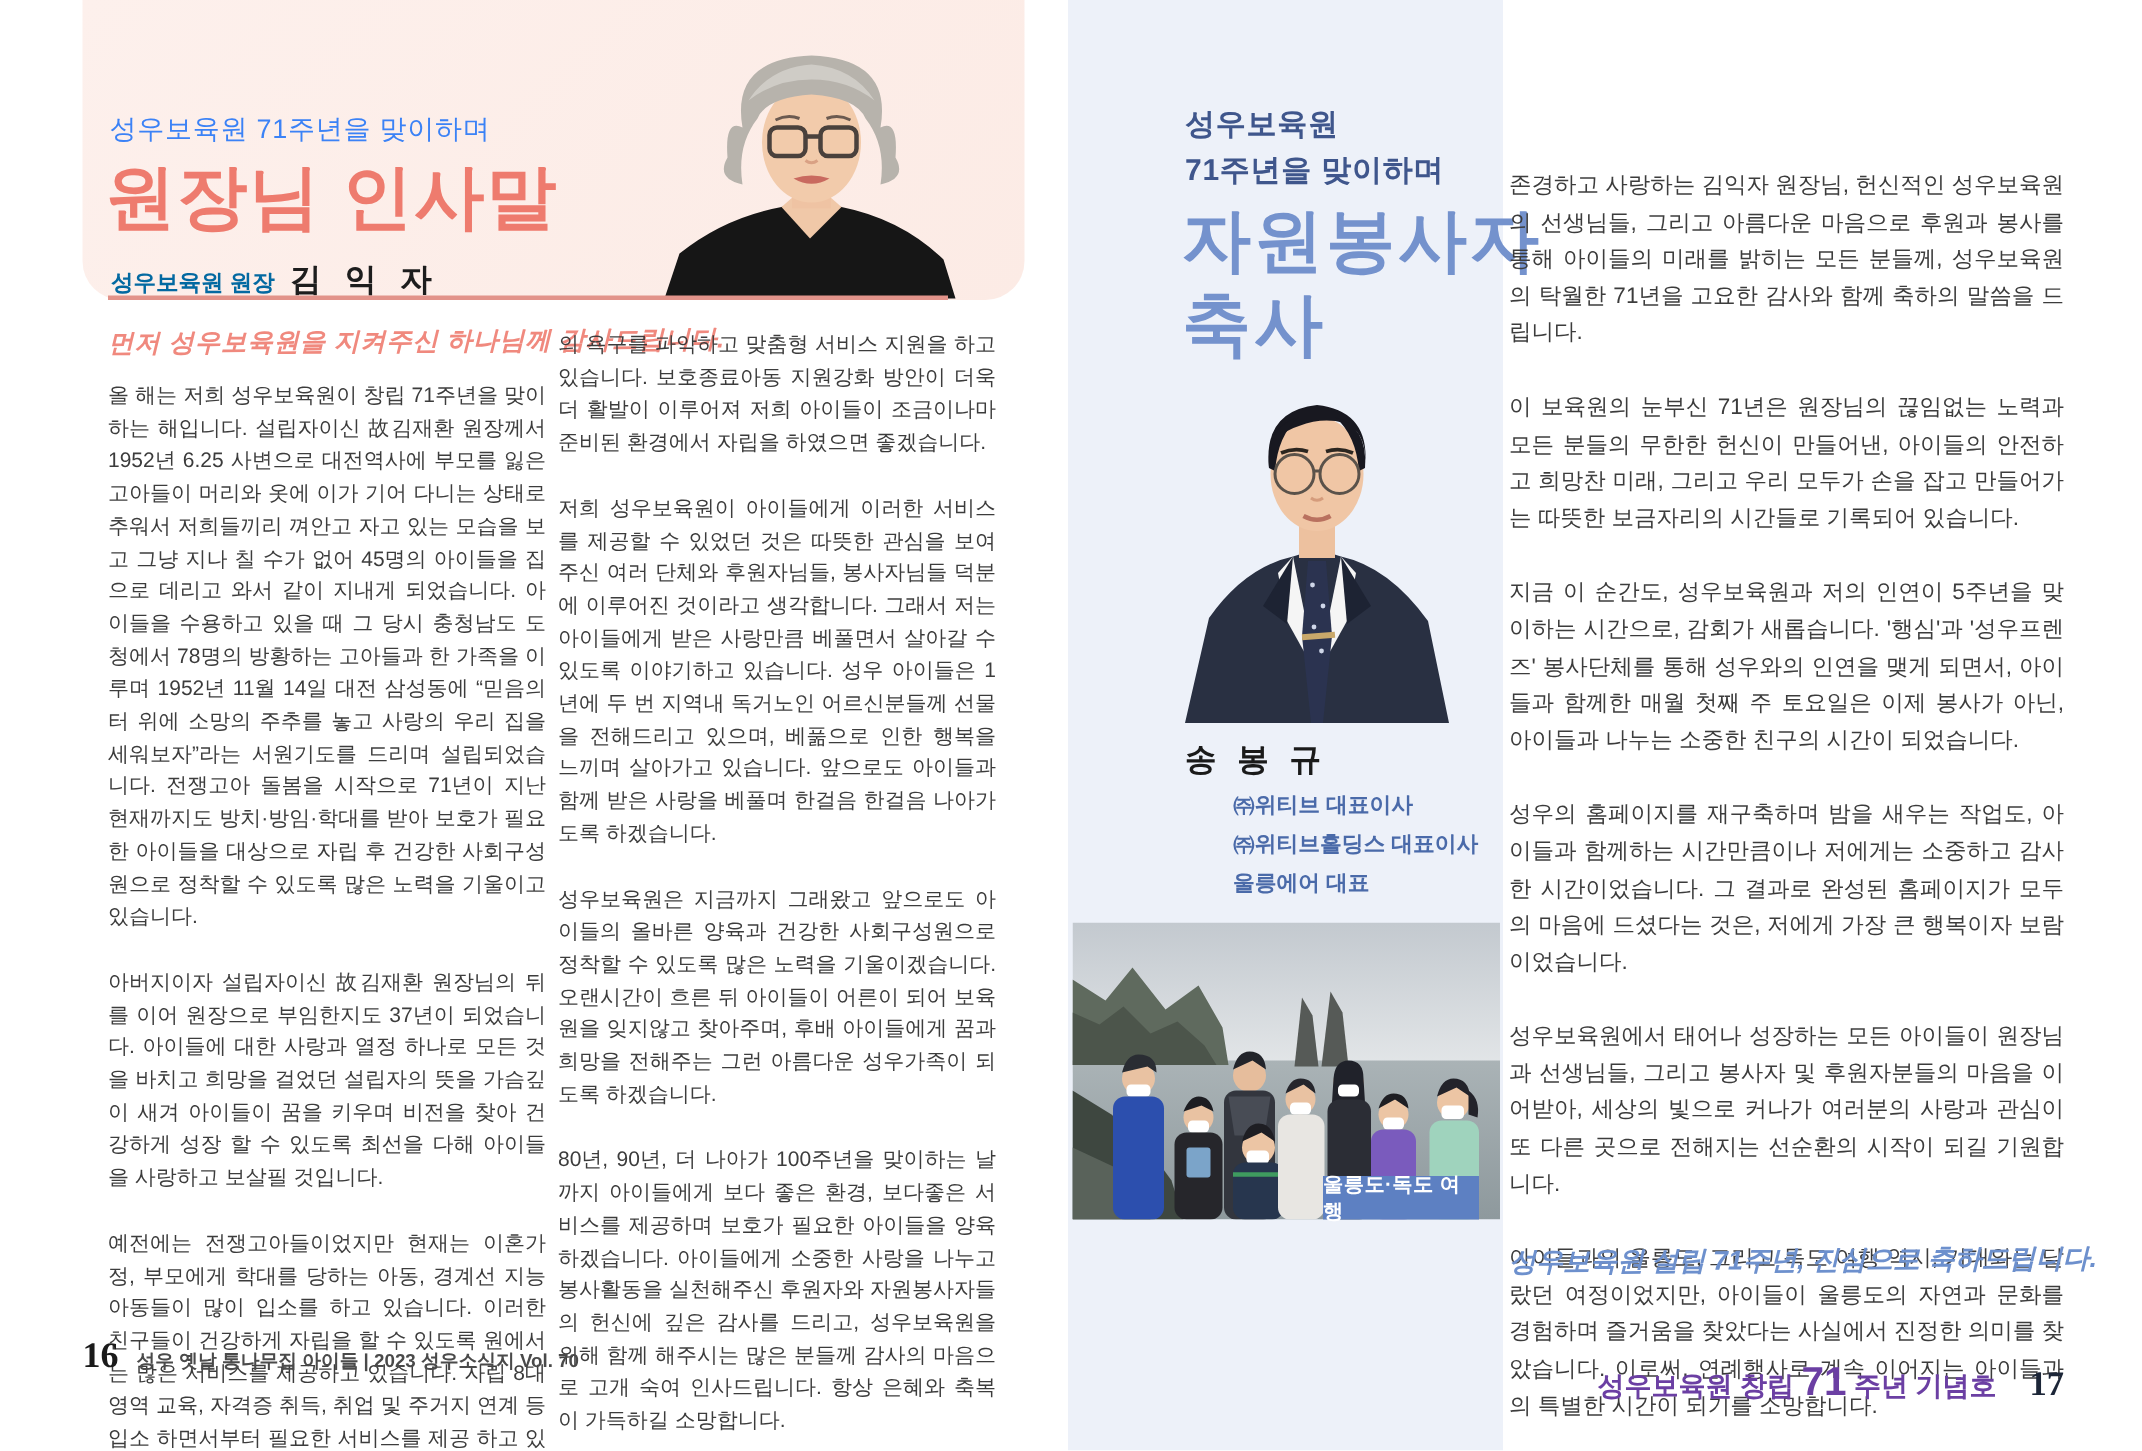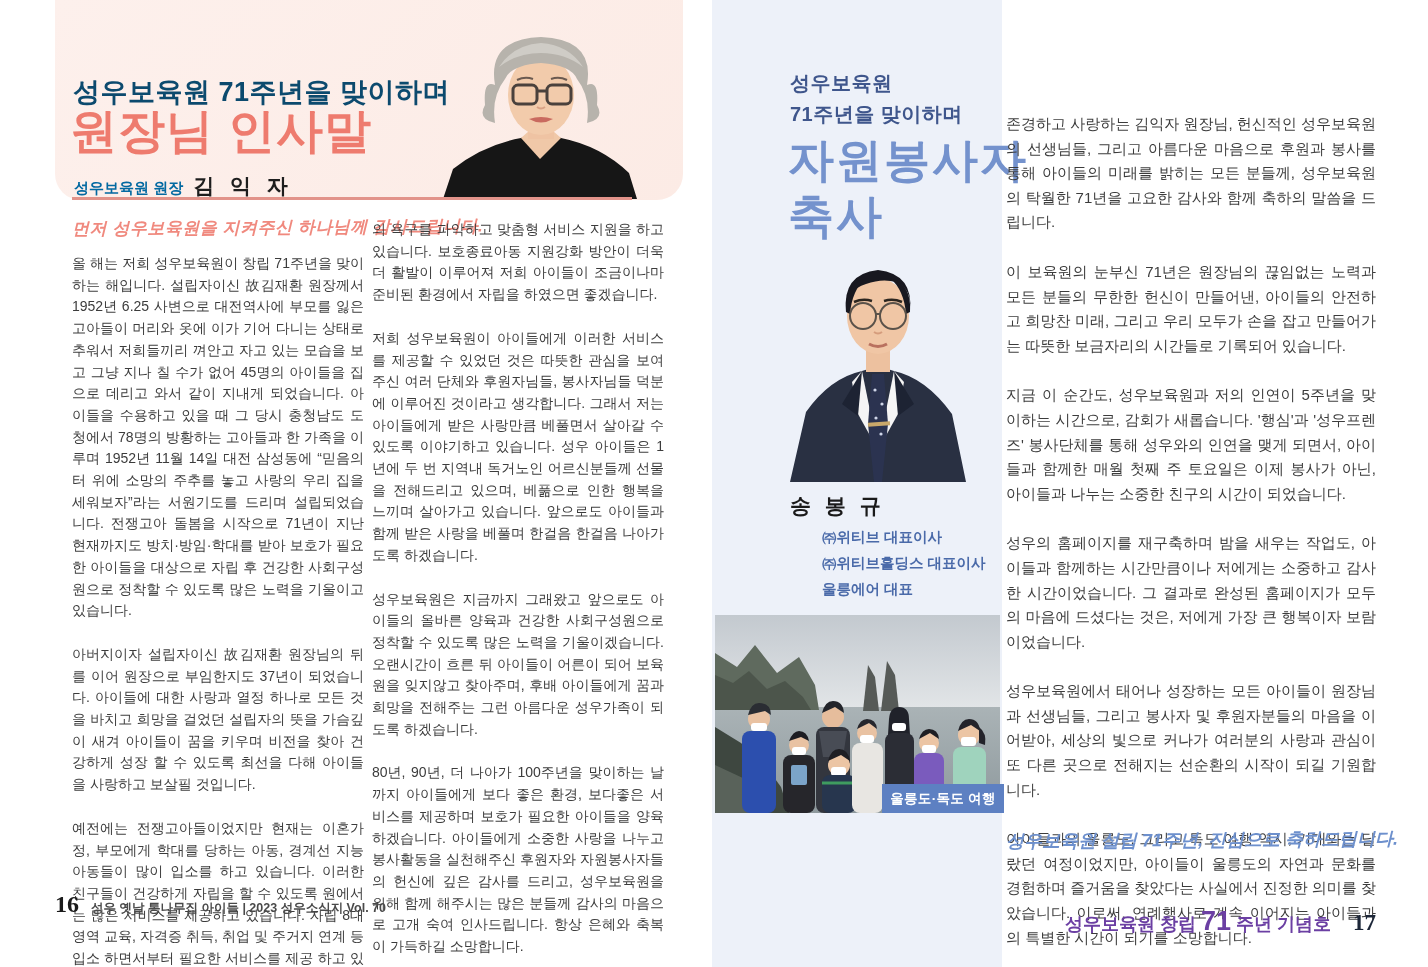--- a/index.html
+++ b/index.html
@@ -2,21 +2,21 @@
 <html><head>
 <meta charset="utf-8">
 <style>
   html,body{margin:0;padding:0;background:#ffffff;}
   body{width:1428px;height:967px;position:relative;overflow:hidden;
        font-family:"Liberation Sans","DejaVu Sans",sans-serif;color:#3c3c3c;}
   .abs{position:absolute;}
 
   
   .pink-block{left:55px;top:0;width:628px;height:200px;background:linear-gradient(135deg,#fdf0ec 0%,#fcebe5 100%);border-radius:0 0 26px 26px;}
-  .l-eyebrow{left:73px;top:74px;font-size:27px;font-weight:bold;color:#0c4a6e;letter-spacing:.5px;}
+  .l-eyebrow{left:73px;top:74px;font-size:18px;font-weight:normal;color:#3b82f6;letter-spacing:.5px;}
   .l-title{left:70px;top:100px;font-size:47px;font-weight:800;color:#ee7b6e;letter-spacing:1px;}
   .l-roleline{left:74px;top:172px;display:flex;align-items:baseline;gap:10px;}
   .l-role{font-size:15px;color:#0369a1;font-weight:bold;}
   .l-name{font-size:21px;color:#1d1d1d;font-weight:800;letter-spacing:5px;}
   .l-divider{left:72px;top:197px;width:560px;height:3px;background:#e2938a;}
   .director-photo{left:425px;top:26px;width:230px;height:174px;}
   .l-hand{left:72px;top:216px;font-size:17px;color:#f0897e;font-style:italic;font-weight:bold;transform:rotate(-.4deg);letter-spacing:.5px;}
 
   .col{position:absolute;width:292px;font-size:14px;line-height:21.7px;text-align:justify;word-break:break-all;color:#3c3c3c;}
   .col1{left:72px;top:253px;}
@@ -28,21 +28,21 @@
   .l-caption{font-size:12.5px;color:#4a4a4a;font-weight:bold;}
 
   
   .blue-panel{left:712px;top:0;width:290px;height:967px;background:#edf1f9;}
   .r-eyebrow{left:790px;top:68px;font-size:20px;font-weight:800;color:#3f568c;line-height:1.55;letter-spacing:.5px;}
   .r-title{left:788px;top:132px;font-size:46px;font-weight:800;color:#7492cd;line-height:1.22;letter-spacing:2px;}
   .volunteer-photo{left:762px;top:254px;width:232px;height:228px;}
   .r-name{left:790px;top:492px;font-size:21px;font-weight:800;color:#1a1a1a;letter-spacing:4px;}
   .r-roles{left:822px;top:524px;font-size:14.5px;color:#4a6aa9;line-height:1.8;font-weight:bold;}
   .group-photo{left:715px;top:615px;width:285px;height:198px;}
-  .badge{left:882px;top:784px;width:122px;height:29px;background:#5d80c2;color:#fff;
+  .badge{left:882px;top:784px;width:104px;height:29px;background:#5d80c2;color:#fff;
          font-size:13.5px;font-weight:bold;display:flex;align-items:center;justify-content:center;letter-spacing:.3px;}
   .rcol{left:1006px;top:112px;width:370px;font-size:15px;line-height:24.6px;text-align:justify;word-break:break-all;color:#3c3c3c;position:absolute;}
   .rcol p{margin:0 0 25px 0;}
   .r-hand{left:1006px;top:828px;font-size:18px;color:#6d90cd;font-style:italic;font-weight:bold;transform:rotate(-.4deg);}
   .r-footer{left:1006px;top:888px;width:370px;display:flex;align-items:baseline;justify-content:flex-end;gap:4px;}
   .rf-small{font-size:18px;font-weight:800;color:#6b3fa3;margin-top:24px;}
   .rf-big{font-size:27px;font-weight:800;color:#6b3fa3;line-height:1;margin:0 1px;}
   .rf-page{font-family:"Liberation Serif","DejaVu Serif",serif;font-size:23px;font-weight:bold;color:#1c2638;margin-left:18px;}
 </style>
 </head>

